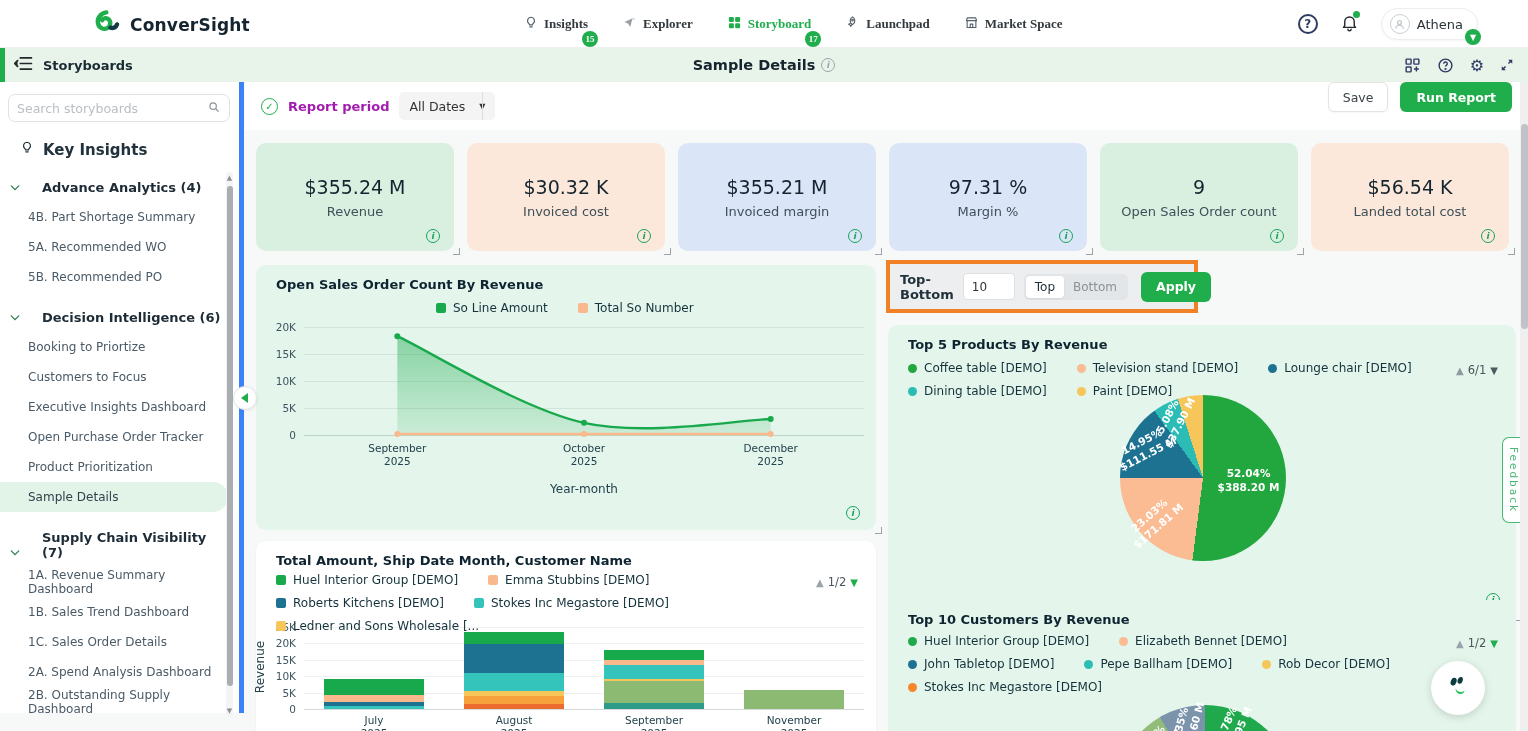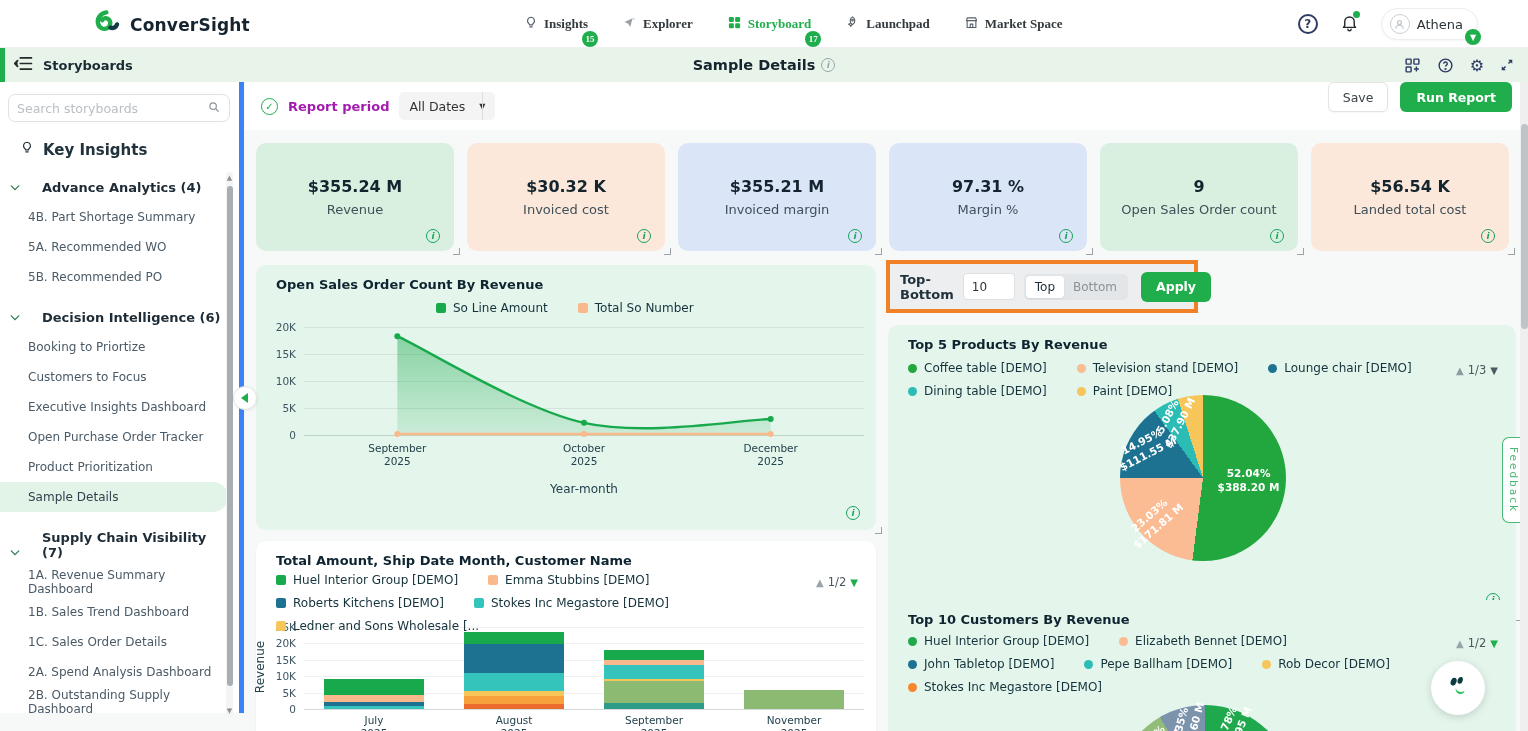--- a/index.html
+++ b/index.html
@@ -62,21 +62,21 @@
   .toolbar-actions { position:absolute; right:16px; top:0; height:48px; display:flex; gap:12px; }
   .btn-save { min-width:48px; height:30px; background:#fff; border:1px solid #e3e3e3; border-radius:6px; font-size:12.5px; color:#3a4449; padding:0 14px; cursor:pointer; font-family:inherit; box-shadow:0 1px 2px rgba(0,0,0,.04); }
   .btn-run { height:30px; background:#1fae4b; border:none; border-radius:6px; font-size:12.5px; color:#fff; padding:0 16px; cursor:pointer; font-family:inherit; font-weight:600; }
 
   
   .kpi-row { position:absolute; left:256px; top:143px; width:1253px; height:108px; display:flex; gap:13px; }
   .kpi-card { position:relative; flex:1; border-radius:10px; display:flex; flex-direction:column; align-items:center; justify-content:center; gap:6px; cursor:pointer; }
   .kpi-card.bg-green { background:#d9f0e1; }
   .kpi-card.bg-peach { background:#fce8db; }
   .kpi-card.bg-blue  { background:#dbe5f8; }
-  .kpi-value { font-size:16px; font-weight:700; color:#13242e; }
+  .kpi-value { font-size:19px; font-weight:400; color:#13242e; }
   .kpi-label { font-size:13px; color:#3f5058; }
   .info-badge { position:absolute; right:14px; bottom:8px; width:14px; height:14px; border:1.4px solid #17a45a; border-radius:50%; color:#17a45a; font-size:9px; font-style:italic; font-weight:700; display:flex; align-items:center; justify-content:center; cursor:pointer; background:transparent; }
   .corner-mark { position:absolute; right:-6px; bottom:-4px; width:7px; height:7px; border-right:1.5px solid #9aa3a8; border-bottom:1.5px solid #9aa3a8; }
 
   
   .panel { position:absolute; border-radius:10px; }
   .panel-title { position:absolute; left:20px; top:12px; font-size:13px; font-weight:700; color:#0e2430; }
   .panel .chart-area { position:absolute; left:0; top:0; right:0; bottom:0; }
   #panel-line { left:256px; top:265px; width:620px; height:265px; background:#e4f5eb; }
   #panel-bars { left:256px; top:541px; width:620px; height:240px; background:#ffffff; box-shadow:0 1px 3px rgba(0,0,0,.05); }
@@ -506,21 +506,21 @@
           <span class="lg-marker circle" style="background: rgb(43, 189, 181);"></span>
           <span>Dining table [DEMO]</span>
         </span>
         <span class="legend-item">
           <span class="lg-marker circle" style="background: rgb(246, 198, 90);"></span>
           <span>Paint [DEMO]</span>
         </span>
       </div>
       <span class="legend-pager" style="top: 38px; right: 18px;">
         <span class="pg-arrow" style="color: rgb(143, 154, 160);">▲</span>
-        <span>1/3</span>
+        <span>6/1</span>
         <span class="pg-arrow" style="color: rgb(77, 90, 96);">▼</span>
       </span>
     </div>
 
   <div class="panel" id="panel-pie10">
     <div class="panel-title">Top 10 Customers By Revenue</div>
     <div class="chart-area">
         <div class="pie" style="left: 227px; top: 105px; width: 180px; height: 180px; background: conic-gradient(rgb(31, 169, 76) 0deg, rgb(31, 169, 76) 46.008deg, rgb(251, 187, 147) 46.008deg, rgb(251, 187, 147) 89.1deg, rgb(29, 114, 146) 89.1deg, rgb(29, 114, 146) 128.7deg, rgb(246, 135, 47) 128.7deg, rgb(246, 135, 47) 166.5deg, rgb(246, 198, 90) 166.5deg, rgb(246, 198, 90) 202.5deg, rgb(47, 157, 138) 202.5deg, rgb(47, 157, 138) 234.54deg, rgb(111, 174, 125) 234.54deg, rgb(111, 174, 125) 265.572deg, rgb(43, 189, 181) 265.572deg, rgb(43, 189, 181) 299.772deg, rgb(146, 188, 121) 299.772deg, rgb(146, 188, 121) 329.94deg, rgb(123, 147, 171) 329.94deg, rgb(123, 147, 171) 360deg);"></div>
         <div class="pie-label" style="left: 344.434px; top: 130.382px; transform: translate(-50%, -50%) rotate(-66.996deg);">12.78%<br>$26.95 M</div>
         <div class="pie-label" style="left: 267.237px; top: 145.486px; transform: translate(-50%, -50%) rotate(-44.856deg);">8.38%<br>$17.66 M</div>

